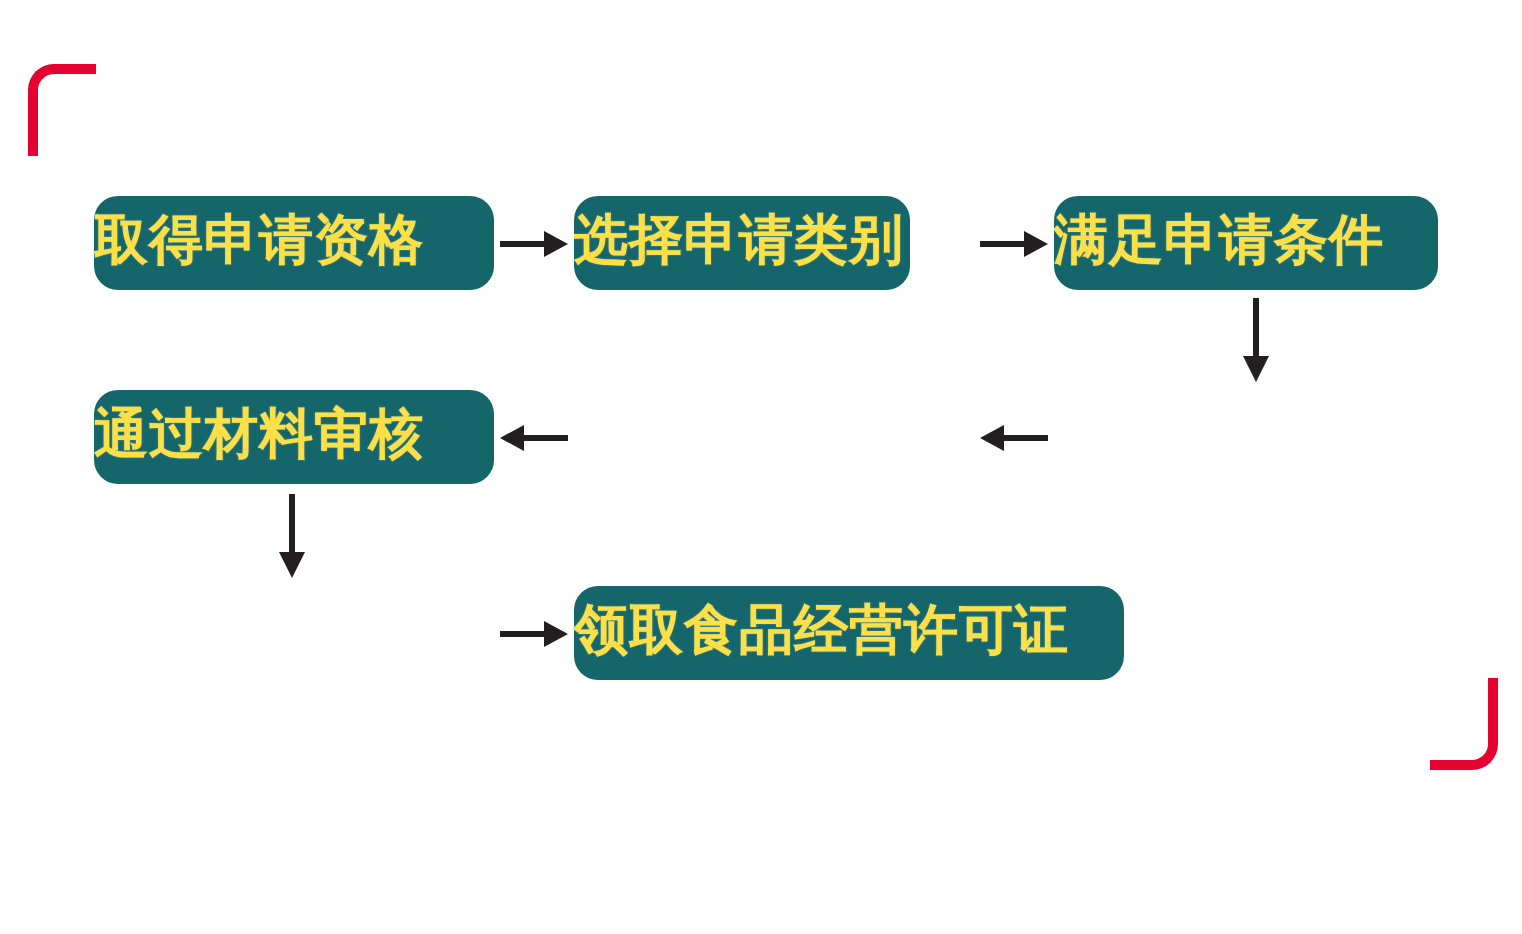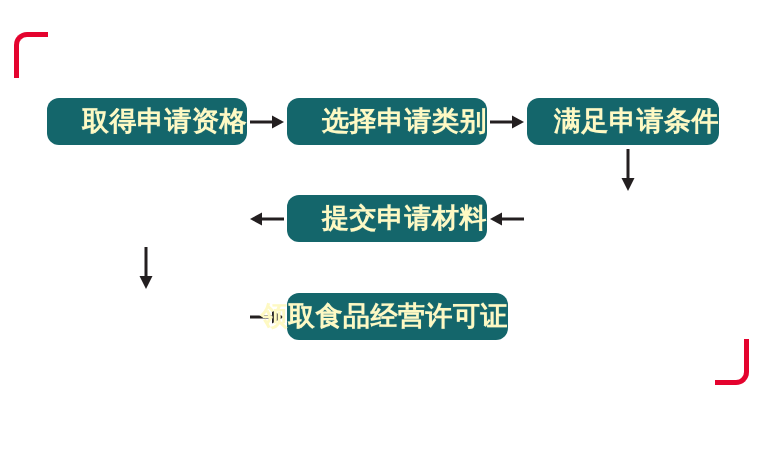--- a/index.html
+++ b/index.html
@@ -38,43 +38,43 @@
     top: 339px;
     border-width: 0 5px 5px 0;
     border-bottom-right-radius: 13px;
   }
 
   
   .node {
     position: absolute;
     background: #14666b;
     border-radius: 12px;
-    color: #fef9c3;
+    color: #fde047;
     display: flex;
     align-items: center;
-    justify-content: flex-end;
+    justify-content: flex-start;
     box-sizing: border-box;
     height: 47px;
     font-size: 27px;
     font-weight: 700;
     letter-spacing: 0.5px;
     line-height: 1;
     white-space: nowrap;
     text-shadow: 0 0 1px rgba(255,255,255,0.35);
   }
   .node-label {
     display: block;
     transform: translateY(-1px);
   }
 
   
   .col-1 { left: 47px;  width: 200px; }
-  .col-2 { left: 287px; width: 200px; }
+  .col-2 { left: 287px; width: 168px; }
   .col-3 { left: 527px; width: 192px; border-radius: 12px; }
-  .col-wide { left: 287px; width: 221px; }
+  .col-wide { left: 287px; width: 275px; }
 
   .row-1 { top: 98px; }
   .row-2 { top: 195px; }
   .row-3 { top: 293px; }
 
   
   .arrow {
     position: absolute;
     display: block;
   }
@@ -114,31 +114,31 @@
     <span class="node-label">满足申请条件</span>
   </div>
 
   <span class="arrow" style="left:617px; top:148px;">
     <svg width="22" height="44" viewBox="0 0 22 44" aria-hidden="true">
       <line x1="11" y1="1" x2="11" y2="32" stroke="#231f20" stroke-width="3"></line>
       <polygon points="4.5,30 11,43 17.5,30" fill="#231f20"></polygon>
     </svg>
   </span>
 
+  <div class="node col-1 row-2">
+    <span class="node-label">通过材料审核</span>
+  </div>
 
   <span class="arrow" style="left:249px; top:208px;">
     <svg width="36" height="22" viewBox="0 0 36 22" aria-hidden="true">
       <line x1="11" y1="11" x2="35" y2="11" stroke="#231f20" stroke-width="3"></line>
       <polygon points="13,4.5 1,11 13,17.5" fill="#231f20"></polygon>
     </svg>
   </span>
 
-  <div class="node col-2 row-2">
-    <span class="node-label">提交申请材料</span>
-  </div>
 
   <span class="arrow" style="left:489px; top:208px;">
     <svg width="36" height="22" viewBox="0 0 36 22" aria-hidden="true">
       <line x1="11" y1="11" x2="35" y2="11" stroke="#231f20" stroke-width="3"></line>
       <polygon points="13,4.5 1,11 13,17.5" fill="#231f20"></polygon>
     </svg>
   </span>
 
 
   <span class="arrow" style="left:135px; top:246px;">

